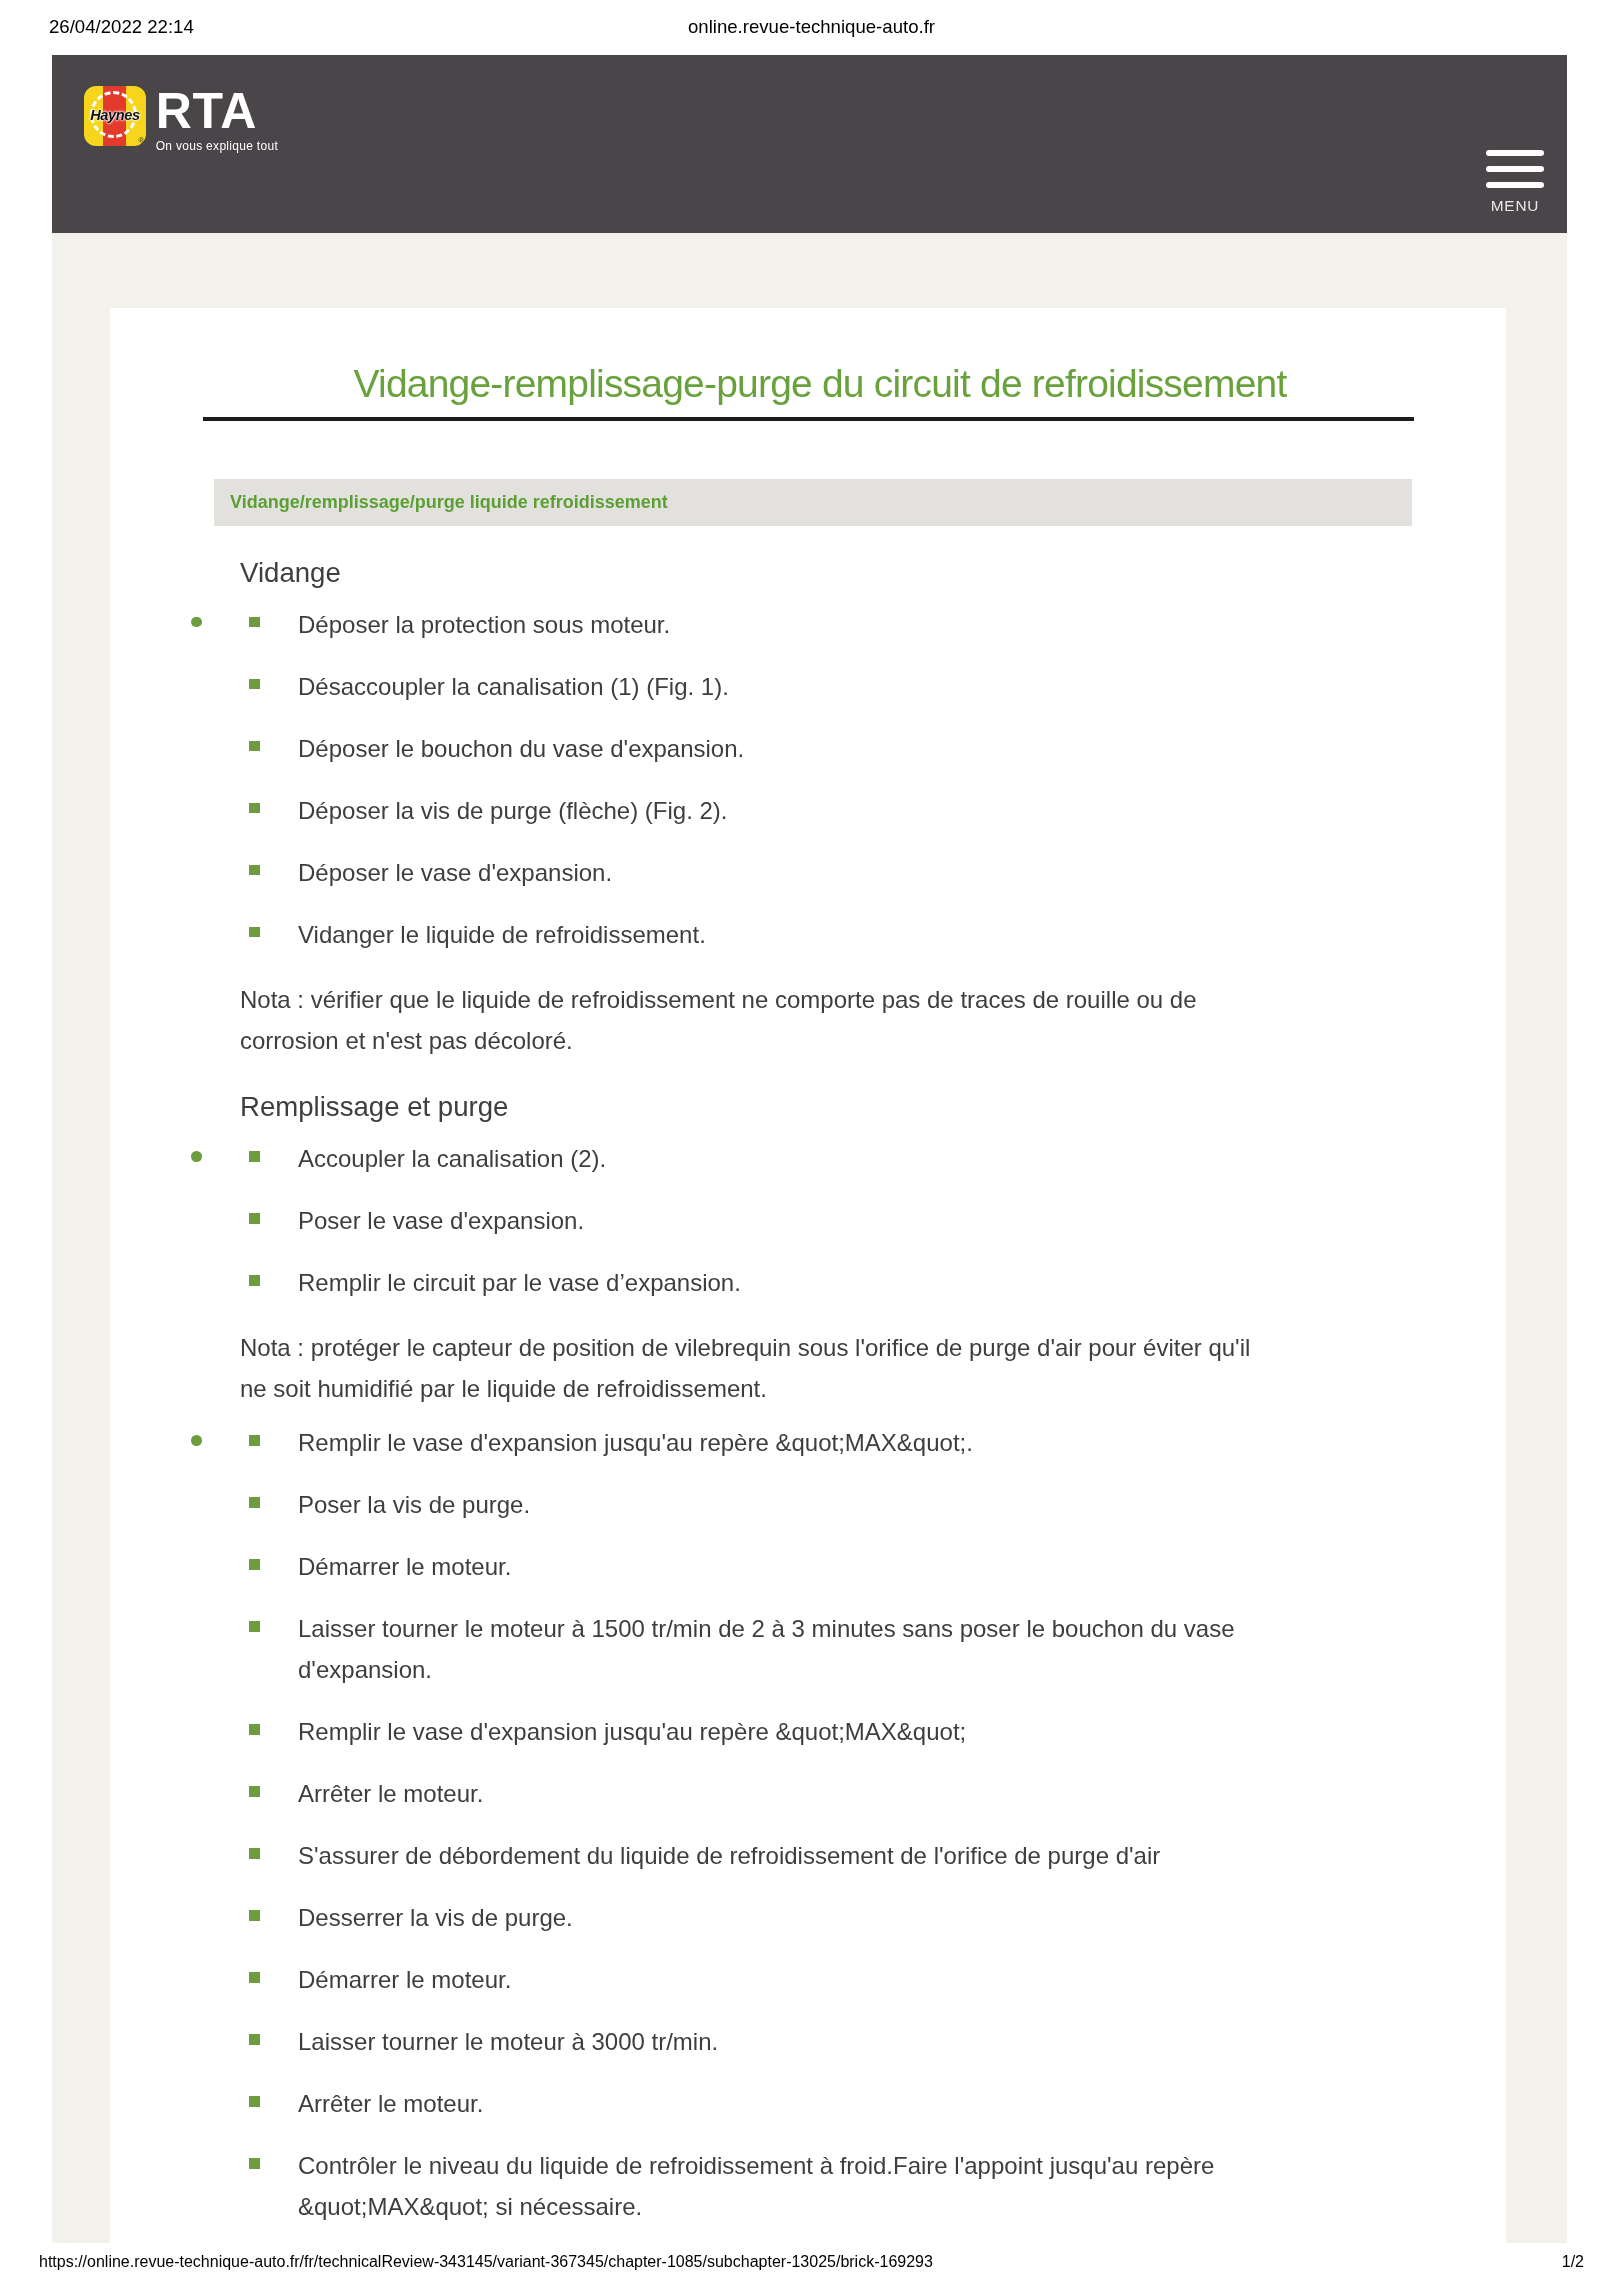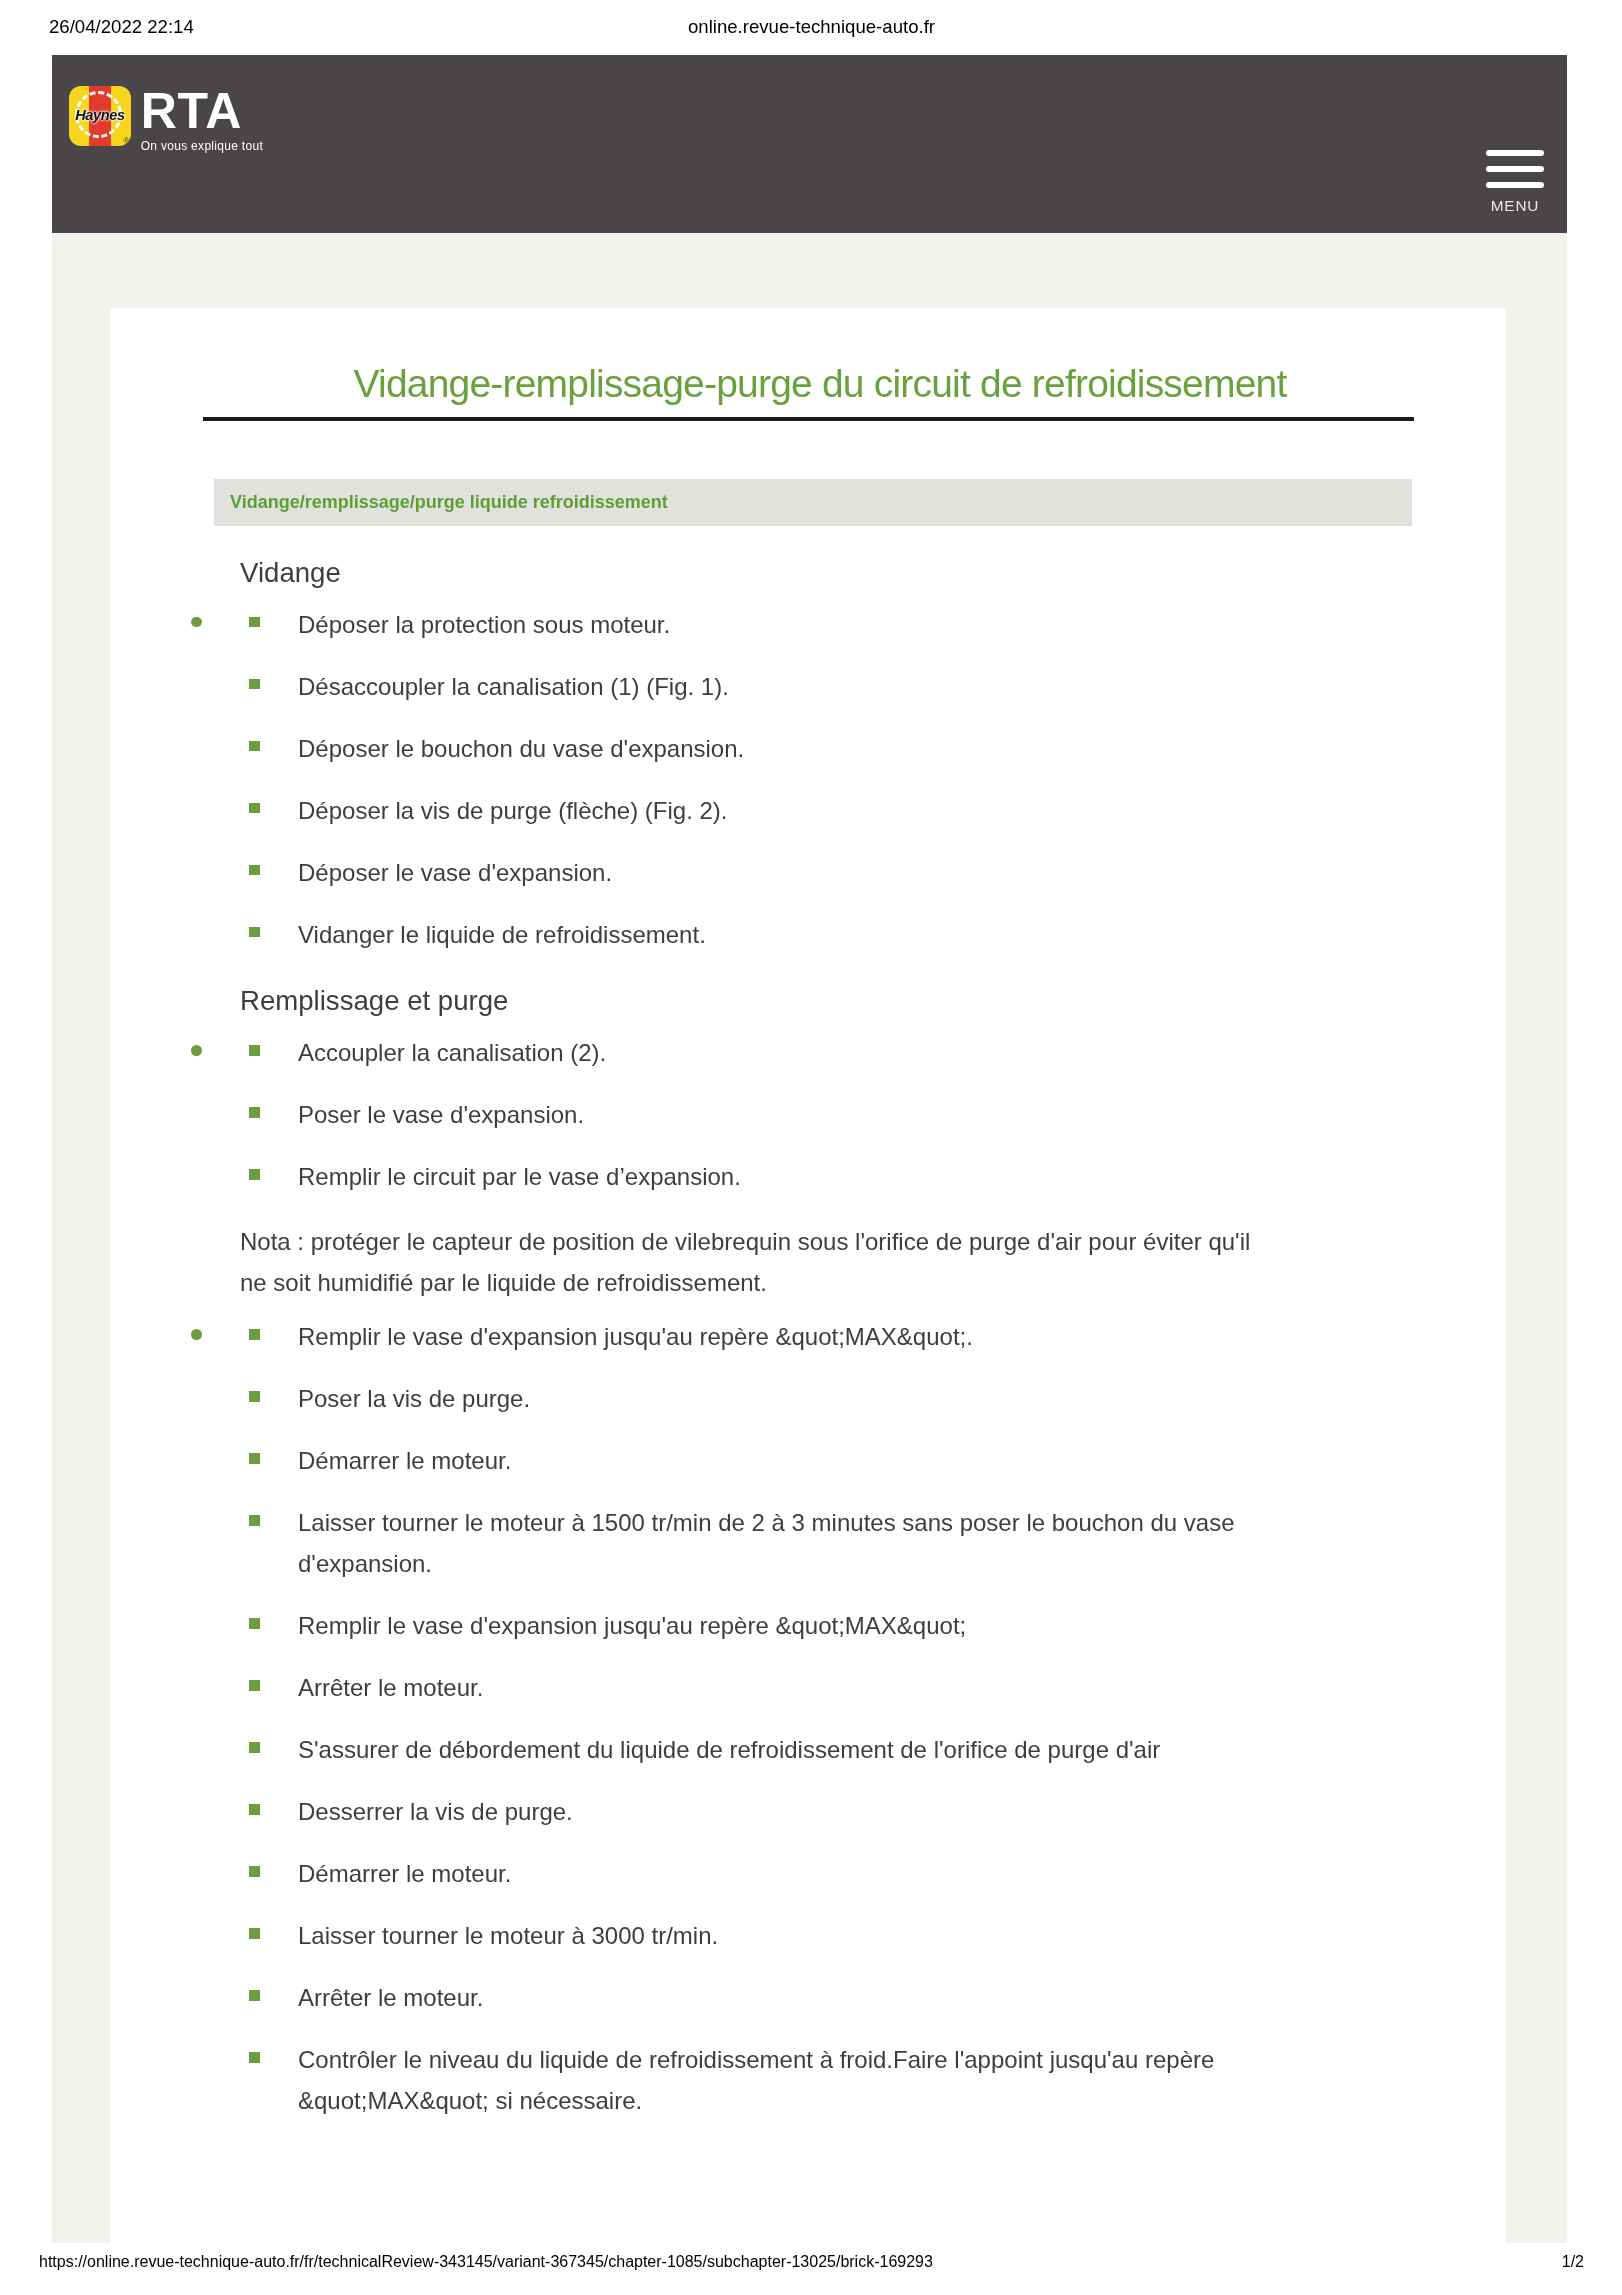--- a/index.html
+++ b/index.html
@@ -28,21 +28,21 @@
   .print-header{position:absolute;top:16px;left:49px;right:49px;height:24px;
     font-size:18.6px;color:#000;}
   .ph-date{position:absolute;left:0;top:0;}
   .ph-host{position:absolute;left:50%;transform:translateX(-50%);top:0;}
   .print-footer{position:absolute;top:2253px;left:39px;right:39px;
     font-size:16px;color:#000;display:flex;justify-content:space-between;}
 
   
   .site-header{position:absolute;left:52px;top:55px;width:1515px;height:178px;
     background:var(--header-bg,#4a4548);}
-  .brand{position:absolute;left:17px;top:31px;display:flex;align-items:flex-start;}
+  .brand{position:absolute;left:32px;top:31px;display:flex;align-items:flex-start;}
   .haynes-logo{position:relative;width:62px;height:60px;border-radius:12px;flex:0 0 auto;
     background:linear-gradient(90deg,var(--haynes-yellow,#f6d51c) 0,var(--haynes-yellow,#f6d51c) 19.5px,var(--haynes-red,#e23b2d) 19.5px,var(--haynes-red,#e23b2d) 42px,var(--haynes-yellow,#f6d51c) 42px);}
   .wreath{position:absolute;left:5.7px;top:4.9px;width:47px;height:47px;border-radius:50%;
     border:3.2px dashed #fff;}
   .haynes-text{position:absolute;left:0;right:0;top:50%;transform:translateY(-58%);
     text-align:center;font-size:14.6px;font-weight:bold;font-style:italic;color:#121212;
     text-shadow:0 0 1.6px #fff,0 0 2.4px #fff,0 0 3.2px #fff;letter-spacing:-0.4px;}
   .reg-mark{position:absolute;right:1.6px;bottom:0.8px;font-size:8px;color:#333;font-style:normal;}
   .rta-block{margin-left:9.7px;padding-top:1.6px;}
   .rta{color:#fff;font-size:50px;line-height:47px;font-weight:bold;letter-spacing:0.8px;}
@@ -126,20 +126,22 @@
             <li class="step">Déposer la protection sous moteur.</li>
             <li class="step">Désaccoupler la canalisation (1) (Fig. 1).</li>
             <li class="step">Déposer le bouchon du vase d'expansion.</li>
             <li class="step">Déposer la vis de purge (flèche) (Fig. 2).</li>
             <li class="step">Déposer le vase d'expansion.</li>
             <li class="step">Vidanger le liquide de refroidissement.</li>
           </ul>
         </li>
       </ul>
 
+      <p class="nota">Nota : vérifier que le liquide de refroidissement ne comporte pas de traces de rouille ou de
+corrosion et n'est pas décoloré.</p>
 
       <h2>Remplissage et purge</h2>
 
       <ul class="group">
         <li class="group-item">
           <ul class="steps">
             <li class="step">Accoupler la canalisation (2).</li>
             <li class="step">Poser le vase d'expansion.</li>
             <li class="step">Remplir le circuit par le vase d’expansion.</li>
           </ul>

